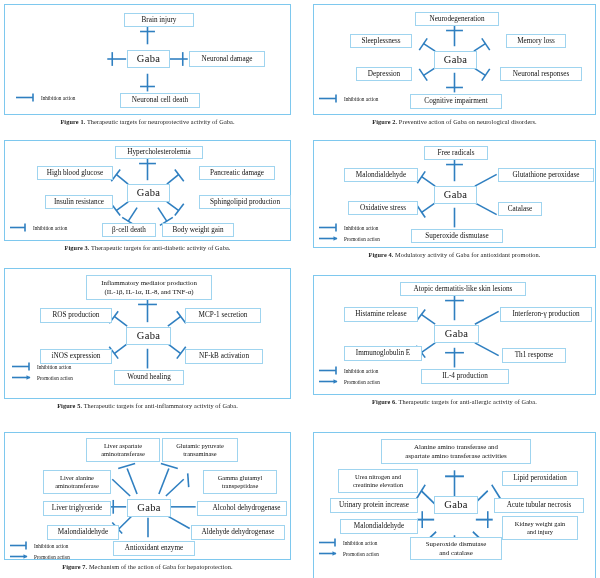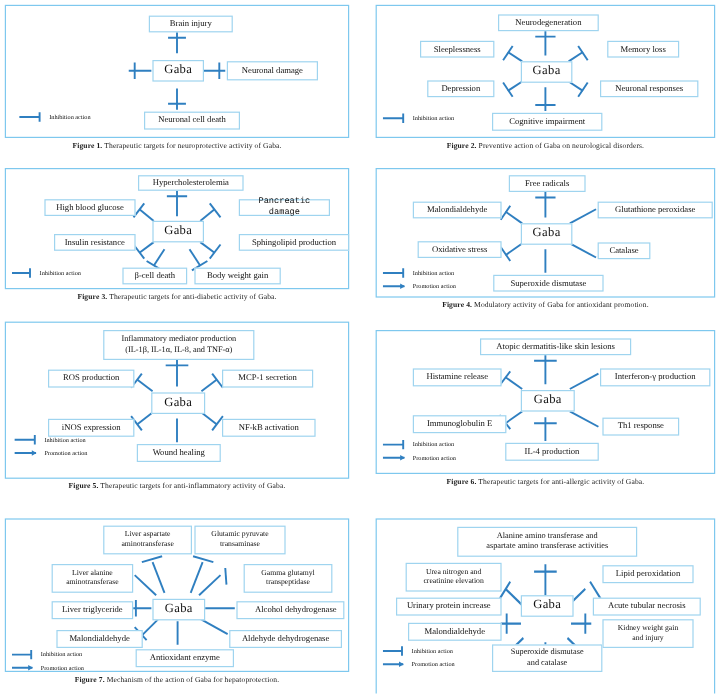--- a/index.html
+++ b/index.html
@@ -150,21 +150,21 @@
           <line x1="116" y1="76" x2="107" y2="64"></line>
         <line x1="163" y1="62" x2="175" y2="71"></line>
           <line x1="171" y1="76" x2="180" y2="64"></line>
         <line x1="133" y1="68" x2="124" y2="82"></line>
           <line x1="118" y1="78" x2="131" y2="86"></line>
         <line x1="154" y1="68" x2="163" y2="82"></line>
           <line x1="169" y1="78" x2="156" y2="86"></line>
       </svg>
       <div class="node" style="left:110px;top:5px;width:88px;height:13px;">Hypercholesterolemia</div>
       <div class="node" style="left:32px;top:25px;width:76px;height:14px;">High blood glucose</div>
-      <div class="node" style="left:194px;top:25px;width:76px;height:14px;font-family:Liberation Mono, monospace;">Pancreatic damage</div>
+      <div class="node" style="left:194px;top:25px;width:76px;height:14px;">Pancreatic damage</div>
       <div class="node center" style="left:122px;top:43px;width:43px;height:18px;">Gaba</div>
       <div class="node" style="left:40px;top:54px;width:68px;height:14px;">Insulin resistance</div>
       <div class="node" style="left:194px;top:54px;width:92px;height:14px;">Sphingolipid production</div>
       <div class="node" style="left:97px;top:82px;width:54px;height:14px;">β-cell death</div>
       <div class="node" style="left:157px;top:82px;width:72px;height:14px;">Body weight gain</div>
 
       <div class="legend" style="left:5px;top:82px;">
         <div class="legend-row">
           <svg class="lg-svg" width="20" height="9" viewBox="0 0 20 9">
             <line x1="0" y1="4.5" x2="15" y2="4.5" stroke="#2f7fc0" stroke-width="1.6"></line>
@@ -284,21 +284,21 @@
         <line x1="162" y1="68" x2="186" y2="81"></line>
         <line x1="141.5" y1="73" x2="141.5" y2="93"></line>
           <line x1="132" y1="78" x2="151" y2="78"></line>
       </svg>
       <div class="node" style="left:86px;top:6px;width:126px;height:14px;">Atopic dermatitis-like skin lesions</div>
       <div class="node" style="left:30px;top:31px;width:74px;height:15px;">Histamine release</div>
       <div class="node" style="left:186px;top:31px;width:92px;height:15px;">Interferon-γ production</div>
       <div class="node center" style="left:120px;top:49px;width:45px;height:18px;">Gaba</div>
       <div class="node" style="left:30px;top:70px;width:78px;height:15px;">Immunoglobulin E</div>
       <div class="node" style="left:188px;top:72px;width:64px;height:15px;">Th1 response</div>
-      <div class="node" style="left:107px;top:93px;width:78px;height:15px;">IL-4 production</div>
+      <div class="node" style="left:107px;top:93px;width:88px;height:15px;">IL-4 production</div>
 
       <div class="legend" style="left:5px;top:90px;">
         <div class="legend-row">
           <svg class="lg-svg" width="22" height="9" viewBox="0 0 22 9">
             <line x1="0" y1="4.5" x2="17" y2="4.5" stroke="#2f7fc0" stroke-width="1.6"></line>
             <line x1="17" y1="0.6" x2="17" y2="8.4" stroke="#2f7fc0" stroke-width="1.6"></line>
           </svg>
           <span class="legend-label">Inhibition action</span>
         </div>
         <div class="legend-row">

